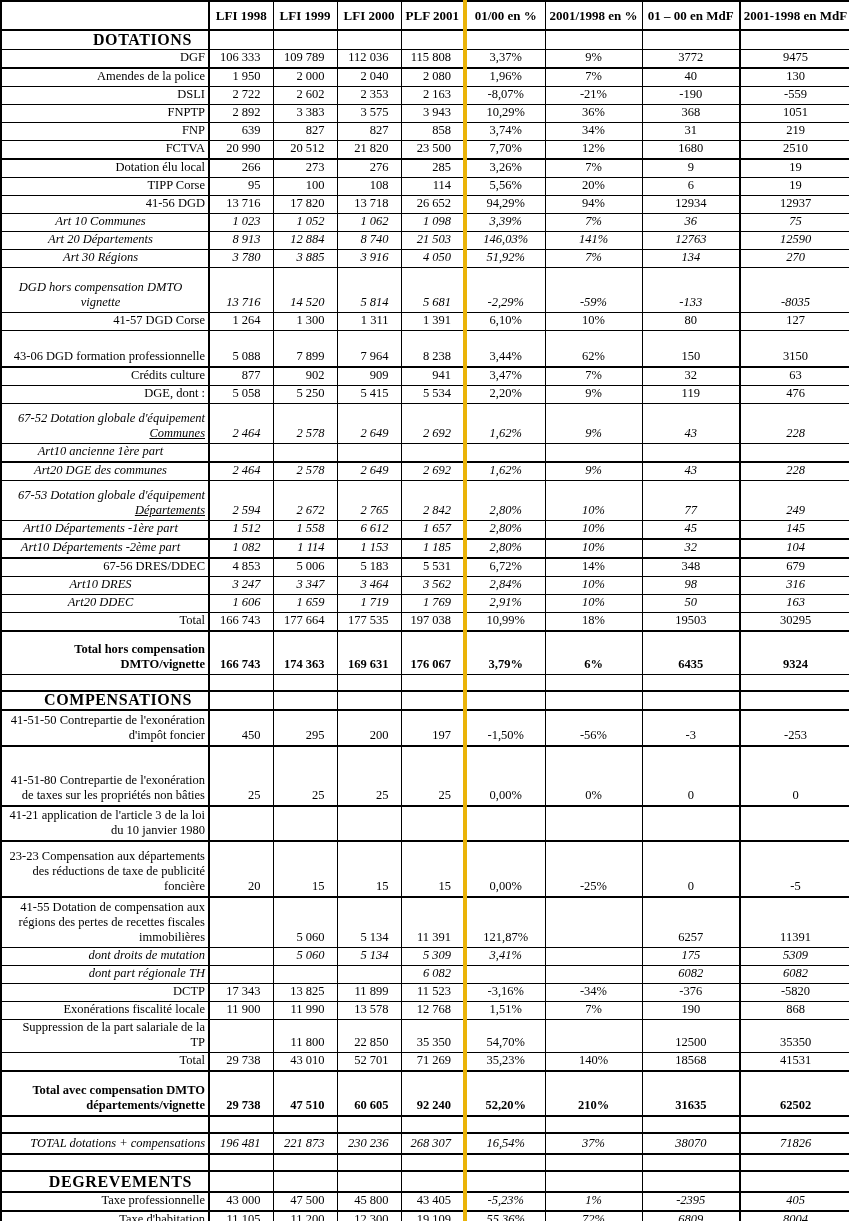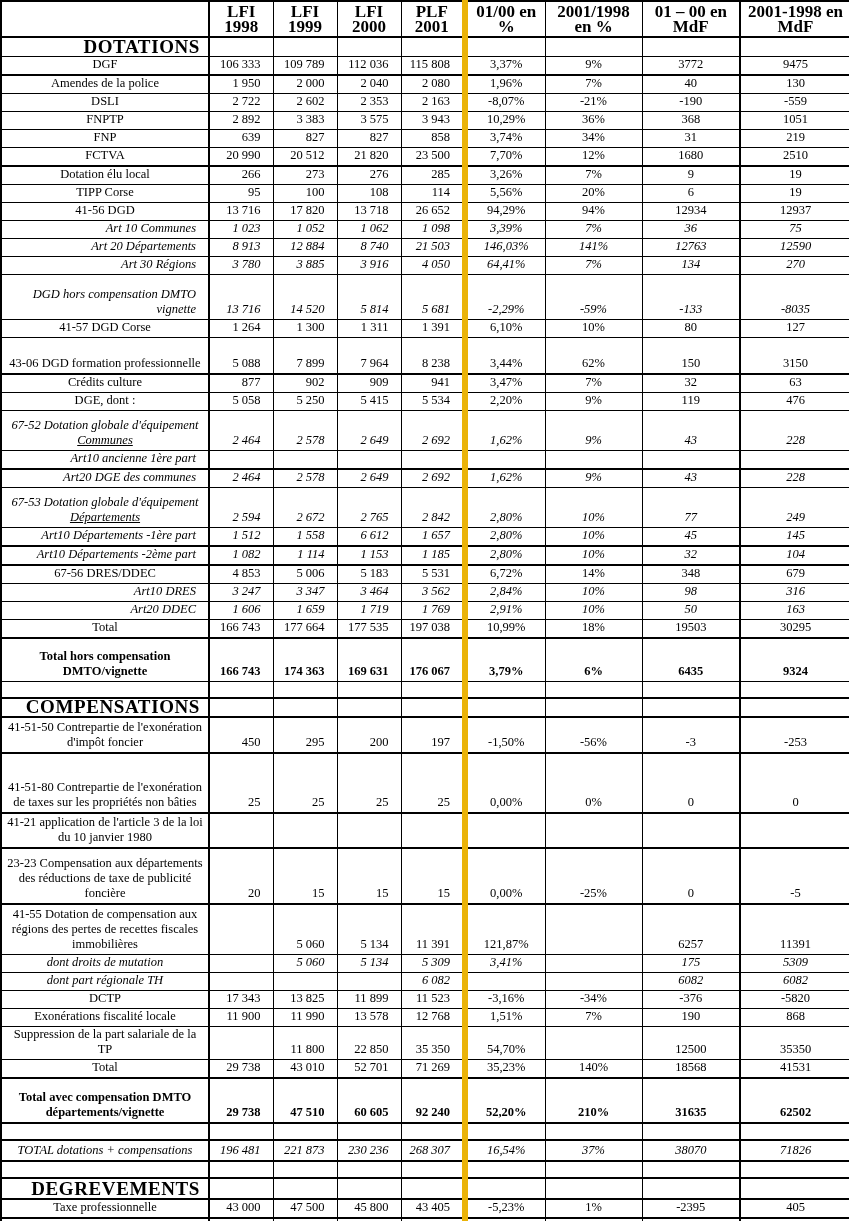--- a/index.html
+++ b/index.html
@@ -9,42 +9,42 @@
         border:2px solid #000;}
   col.c-label{width:208px;}
   col.c-y{width:64px;}
   col.c-p1{width:80px;}
   col.c-p2{width:97px;}
   col.c-m1{width:98px;}
   col.c-m2{width:111px;}
   th,td{border:1px solid #000;padding:0 3px 2px 3px;vertical-align:bottom;
         line-height:15px;overflow:hidden;}
   thead th{font-weight:bold;text-align:center;vertical-align:middle;
-           font-size:17px;border-bottom:2px solid #000;height:23px;padding:2px;}
+           font-size:13px;border-bottom:2px solid #000;height:23px;padding:2px;}
   tbody tr{height:17px;}
   
   th:nth-child(2),td:nth-child(2){border-left:2px solid #000;}
-  th:nth-child(6),td:nth-child(6){border-left:6px solid #eab308;}
+  th:nth-child(6),td:nth-child(6){border-left:4px solid #eab308;}
   th:nth-child(9),td:nth-child(9){border-left:2px solid #000;}
   tr.tt td{border-top:2px solid #000;}
   
-  td.label{text-align:center;}
+  td.label{text-align:right;}
   td:nth-child(n+2):nth-child(-n+5){text-align:right;padding-right:12px;}
   td:nth-child(n+6){text-align:center;}
   
-  tr.section td.label{font-weight:bold;text-align:right;font-size:19px;
-                      letter-spacing:0.6px;padding-right:8px;}
+  tr.section td.label{font-weight:bold;text-align:right;font-size:16px;
+                      letter-spacing:0.6px;padding-right:16px;}
   tr.section{height:19px;}
   tr.sub{font-style:italic;}
-  tr.sub td.label{text-align:right;padding-right:12px;}
+  tr.sub td.label{text-align:center;padding-right:12px;}
   tr.ilabel{font-style:italic;}
   tr.dont{font-style:italic;}
   tr.bold{font-weight:bold;}
   tr.itotal{font-style:italic;}
-  tr.ir td:nth-child(n+6){}
+  tr.ir td:nth-child(n+6){font-style:italic;}
   .u2{text-decoration:underline;}
 </style>
 </head>
 <body>
 
 <table>
   <colgroup>
     <col class="c-label">
       <col class="c-y">
       <col class="c-y">
@@ -200,21 +200,21 @@
         <td>141%</td>
         <td>12763</td>
         <td>12590</td>
       </tr>
       <tr class="sub">
         <td class="label">Art 30 Régions</td>
         <td>3 780</td>
         <td>3 885</td>
         <td>3 916</td>
         <td>4 050</td>
-        <td>64,41%</td>
+        <td>51,92%</td>
         <td>7%</td>
         <td>134</td>
         <td>270</td>
       </tr>
       <tr class="sub" style="height: 45px;">
         <td class="label">
           <div>DGD hors compensation DMTO</div>
           <div>vignette</div>
         </td>
         <td>13 716</td>

